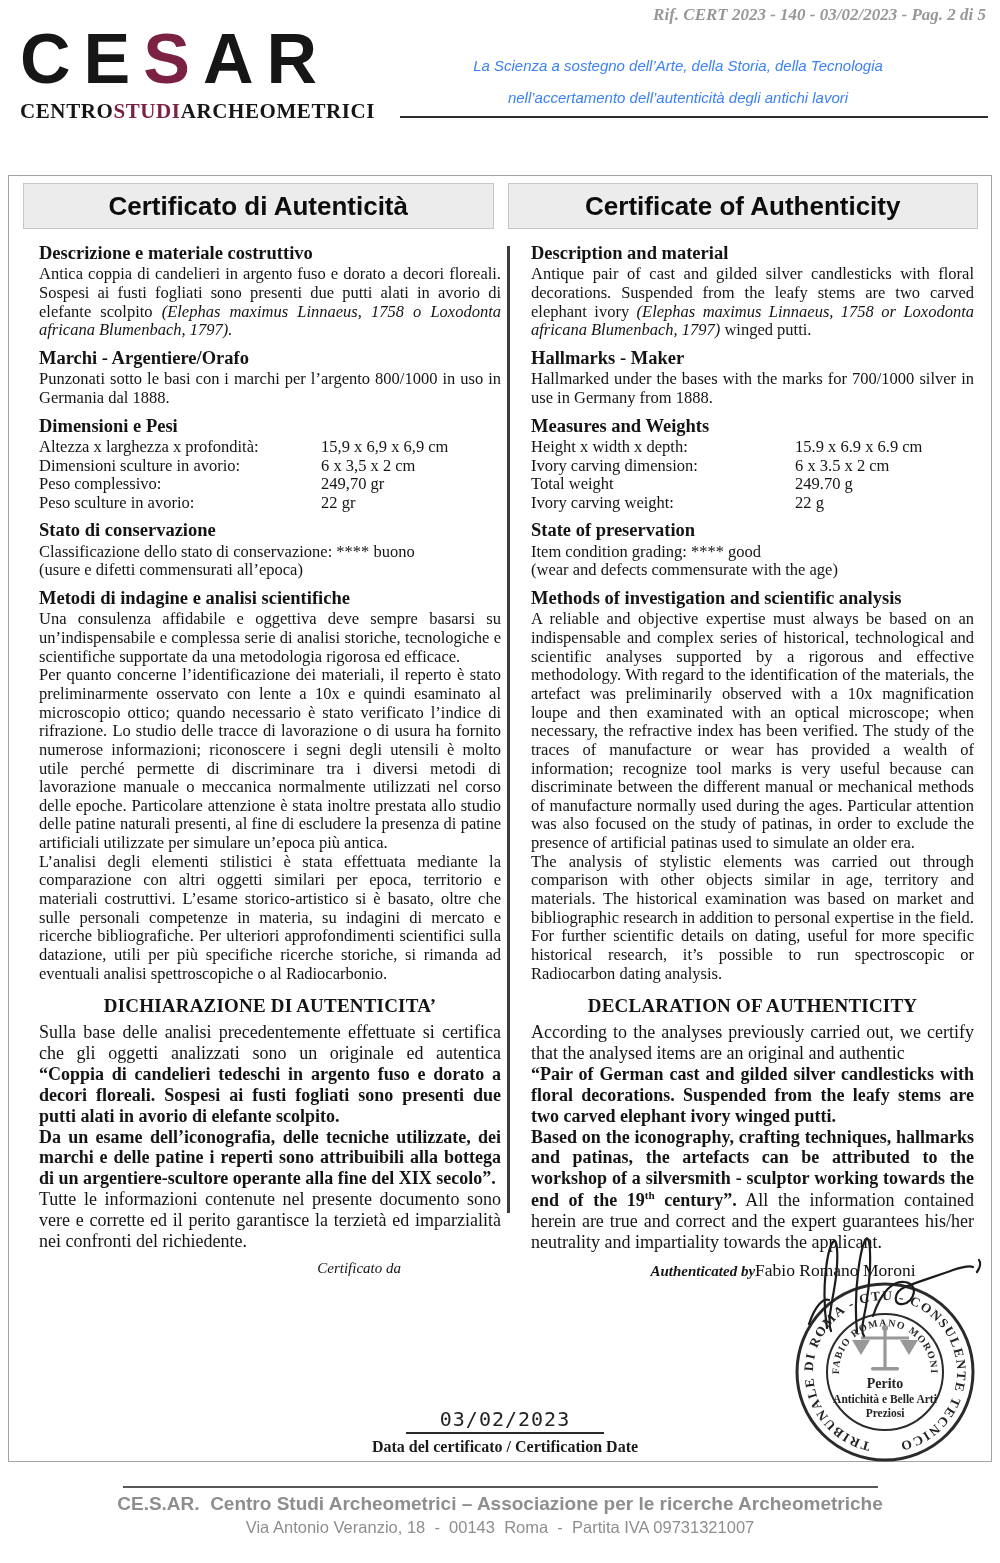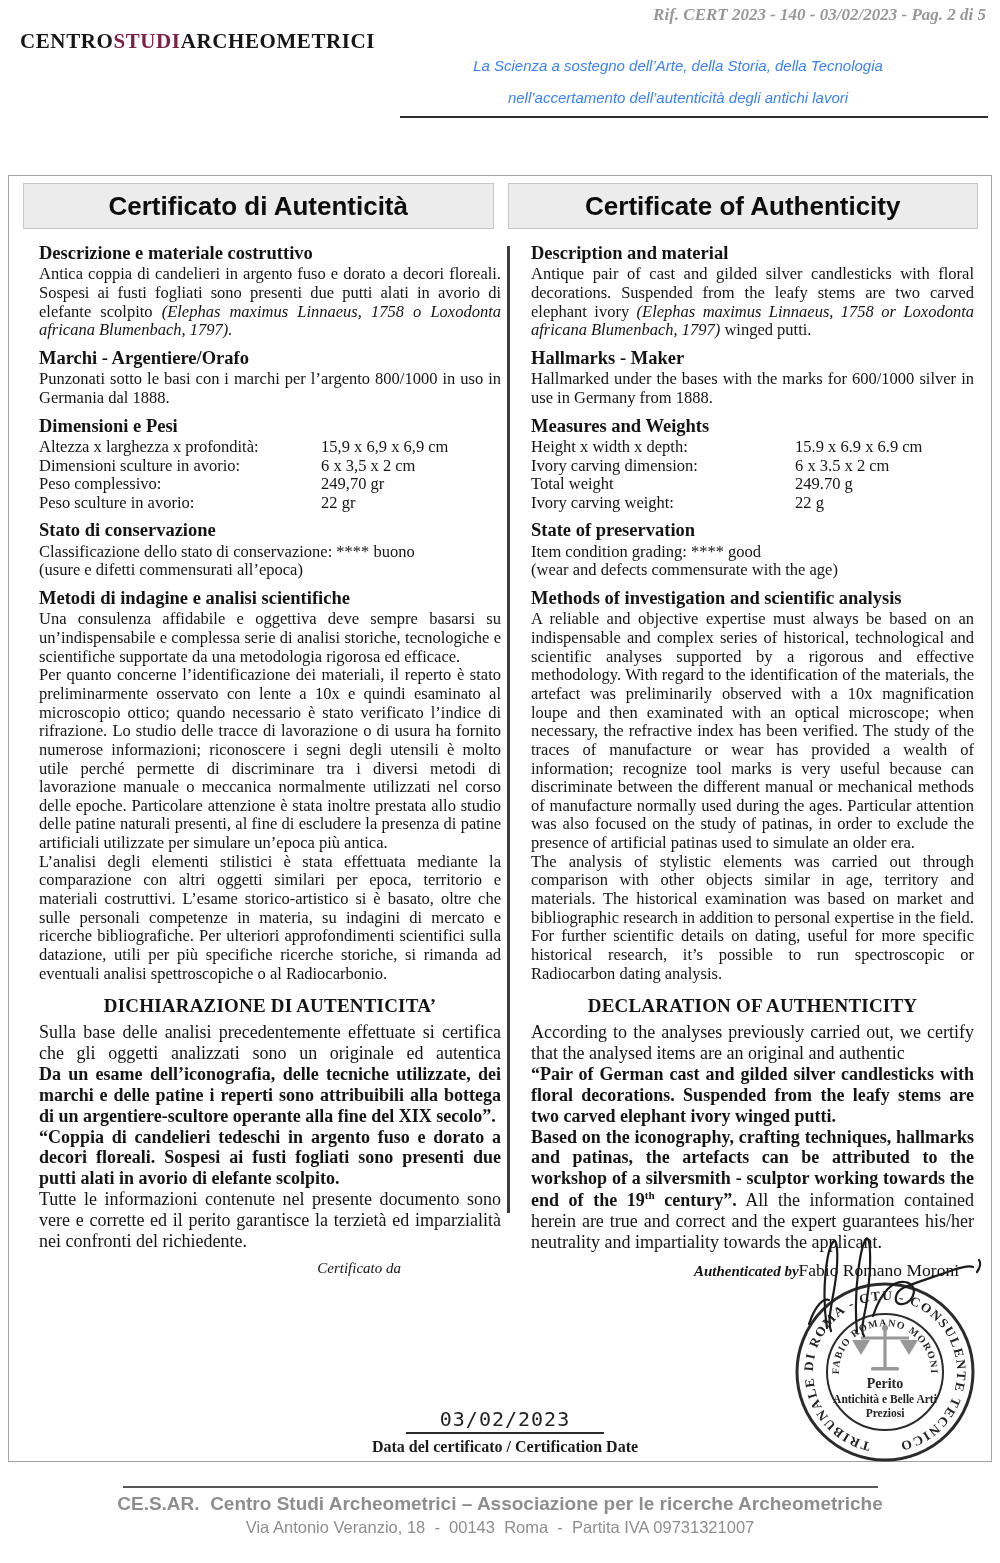--- a/index.html
+++ b/index.html
@@ -49,21 +49,21 @@
   .mrow .val { flex:1; }
 
   .decl-h { text-align:center; font-size:19px; font-weight:bold; margin:12px 0 5px;
             letter-spacing:0.2px; }
   p.decl { font-size:18px; line-height:1.16; margin:0; }
   p.decl.bold, p.decl b { font-weight:bold; }
   sup { font-size:0.62em; }
 
   .certby { margin-top:8px; text-align:right; padding-right:100px; font-size:15px;
             font-style:italic; }
-  .sig-row { display:flex; justify-content:flex-end; align-items:baseline;
+  .sig-row { display:flex; justify-content:center; align-items:baseline;
              margin-top:7px; padding-left:76px; padding-right:15px; }
   .auth-by { font-style:italic; font-weight:600; font-size:15px; }
   .expert-name { font-size:17.5px; color:#111; }
 
   
   .stamp-sig { position:absolute; left:765px; top:1228px; }
   .date-block { position:absolute; top:1407px; left:340px; width:330px; text-align:center; }
   .date-value { font-family:"DejaVu Sans Mono",monospace; font-size:20px; letter-spacing:1px;
                 color:#222; }
   .date-line { width:198px; margin:1px auto 4px; border-top:2px solid #2a2a2a; }
@@ -79,20 +79,21 @@
   .f3 .email { text-decoration:underline; }
 </style>
 </head>
 <body>
 
 <div class="page">
 
   <div class="ref">Rif. CERT 2023 - 140 - 03/02/2023 - Pag. 2 di 5</div>
 
   <div class="logo">
+    <div class="logo-main"><span>CE</span><span class="accent">S</span><span>AR</span></div>
     <div class="logo-sub"><span>CENTRO</span><span class="accent">STUDI</span><span>ARCHEOMETRICI</span></div>
   </div>
 
   <div class="taglines">
     <div class="tag1">La Scienza a sostegno dell’Arte, della Storia, della Tecnologia</div>
     <div class="tag2">nell’accertamento dell’autenticità degli antichi lavori</div>
   </div>
   <div class="header-rule"></div>
 
   <div class="main-box">
@@ -135,32 +136,32 @@
         <p class="body">Classificazione dello stato di conservazione: **** buono</p>
         <p class="body">(usure e difetti commensurati all’epoca)</p>
 
         <div class="sec-h">Metodi di indagine e analisi scientifiche</div>
         <p class="body just">Una consulenza affidabile e oggettiva deve sempre basarsi su un’indispensabile e complessa serie di analisi storiche, tecnologiche e scientifiche supportate da una metodologia rigorosa ed efficace.</p>
         <p class="body just">Per quanto concerne l’identificazione dei materiali, il reperto è stato preliminarmente osservato con lente a 10x e quindi esaminato al microscopio ottico; quando necessario è stato verificato l’indice di rifrazione. Lo studio delle tracce di lavorazione o di usura ha fornito numerose informazioni; riconoscere i segni degli utensili è molto utile perché permette di discriminare tra i diversi metodi di lavorazione manuale o meccanica normalmente utilizzati nel corso delle epoche. Particolare attenzione è stata inoltre prestata allo studio delle patine naturali presenti, al fine di escludere la presenza di patine artificiali utilizzate per simulare un’epoca più antica.</p>
         <p class="body just">L’analisi degli elementi stilistici è stata effettuata mediante la comparazione con altri oggetti similari per epoca, territorio e materiali costruttivi. L’esame storico-artistico si è basato, oltre che sulle personali competenze in materia, su indagini di mercato e ricerche bibliografiche. Per ulteriori approfondimenti scientifici sulla datazione, utili per più specifiche ricerche storiche, si rimanda ad eventuali analisi spettroscopiche o al Radiocarbonio.</p>
 
         <div class="decl-h">DICHIARAZIONE DI AUTENTICITA’</div>
         <p class="decl spread">Sulla base delle analisi precedentemente effettuate si certifica che gli oggetti analizzati sono un originale ed autentica</p>
+        <p class="decl just bold">“Coppia di candelieri tedeschi in argento fuso e dorato a decori floreali. Sospesi ai fusti fogliati sono presenti due putti alati in avorio di elefante scolpito.</p>
         <p class="decl just bold">Da un esame dell’iconografia, delle tecniche utilizzate, dei marchi e delle patine i reperti sono attribuibili alla bottega di un argentiere-scultore operante alla fine del XIX secolo”.</p>
-        <p class="decl just bold">“Coppia di candelieri tedeschi in argento fuso e dorato a decori floreali. Sospesi ai fusti fogliati sono presenti due putti alati in avorio di elefante scolpito.</p>
         <p class="decl just">Tutte le informazioni contenute nel presente documento sono vere e corrette ed il perito garantisce la terzietà ed imparzialità nei confronti del richiedente.</p>
         <p class="certby">Certificato da</p>
       </div>
 
       <div class="col col-right">
         <div class="sec-h">Description and material</div>
         <p class="body just"><span>Antique pair of cast and gilded silver candlesticks with floral decorations. Suspended from the leafy stems are two carved elephant ivory </span><em>(Elephas maximus Linnaeus, 1758 or Loxodonta africana Blumenbach, 1797)</em><span> winged putti.</span></p>
 
         <div class="sec-h">Hallmarks - Maker</div>
-        <p class="body just">Hallmarked under the bases with the marks for 600/1000 silver in use in Germany from 1888.</p>
+        <p class="body just">Hallmarked under the bases with the marks for 700/1000 silver in use in Germany from 1888.</p>
 
         <div class="sec-h">Measures and Weights</div>
         <div class="mtable">
             <div class="mrow">
               <span class="lab">Height x width x depth:</span>
               <span class="val">15.9 x 6.9 x 6.9 cm</span>
             </div>
             <div class="mrow">
               <span class="lab">Ivory carving dimension:</span>
               <span class="val">6 x 3.5 x 2 cm</span>

